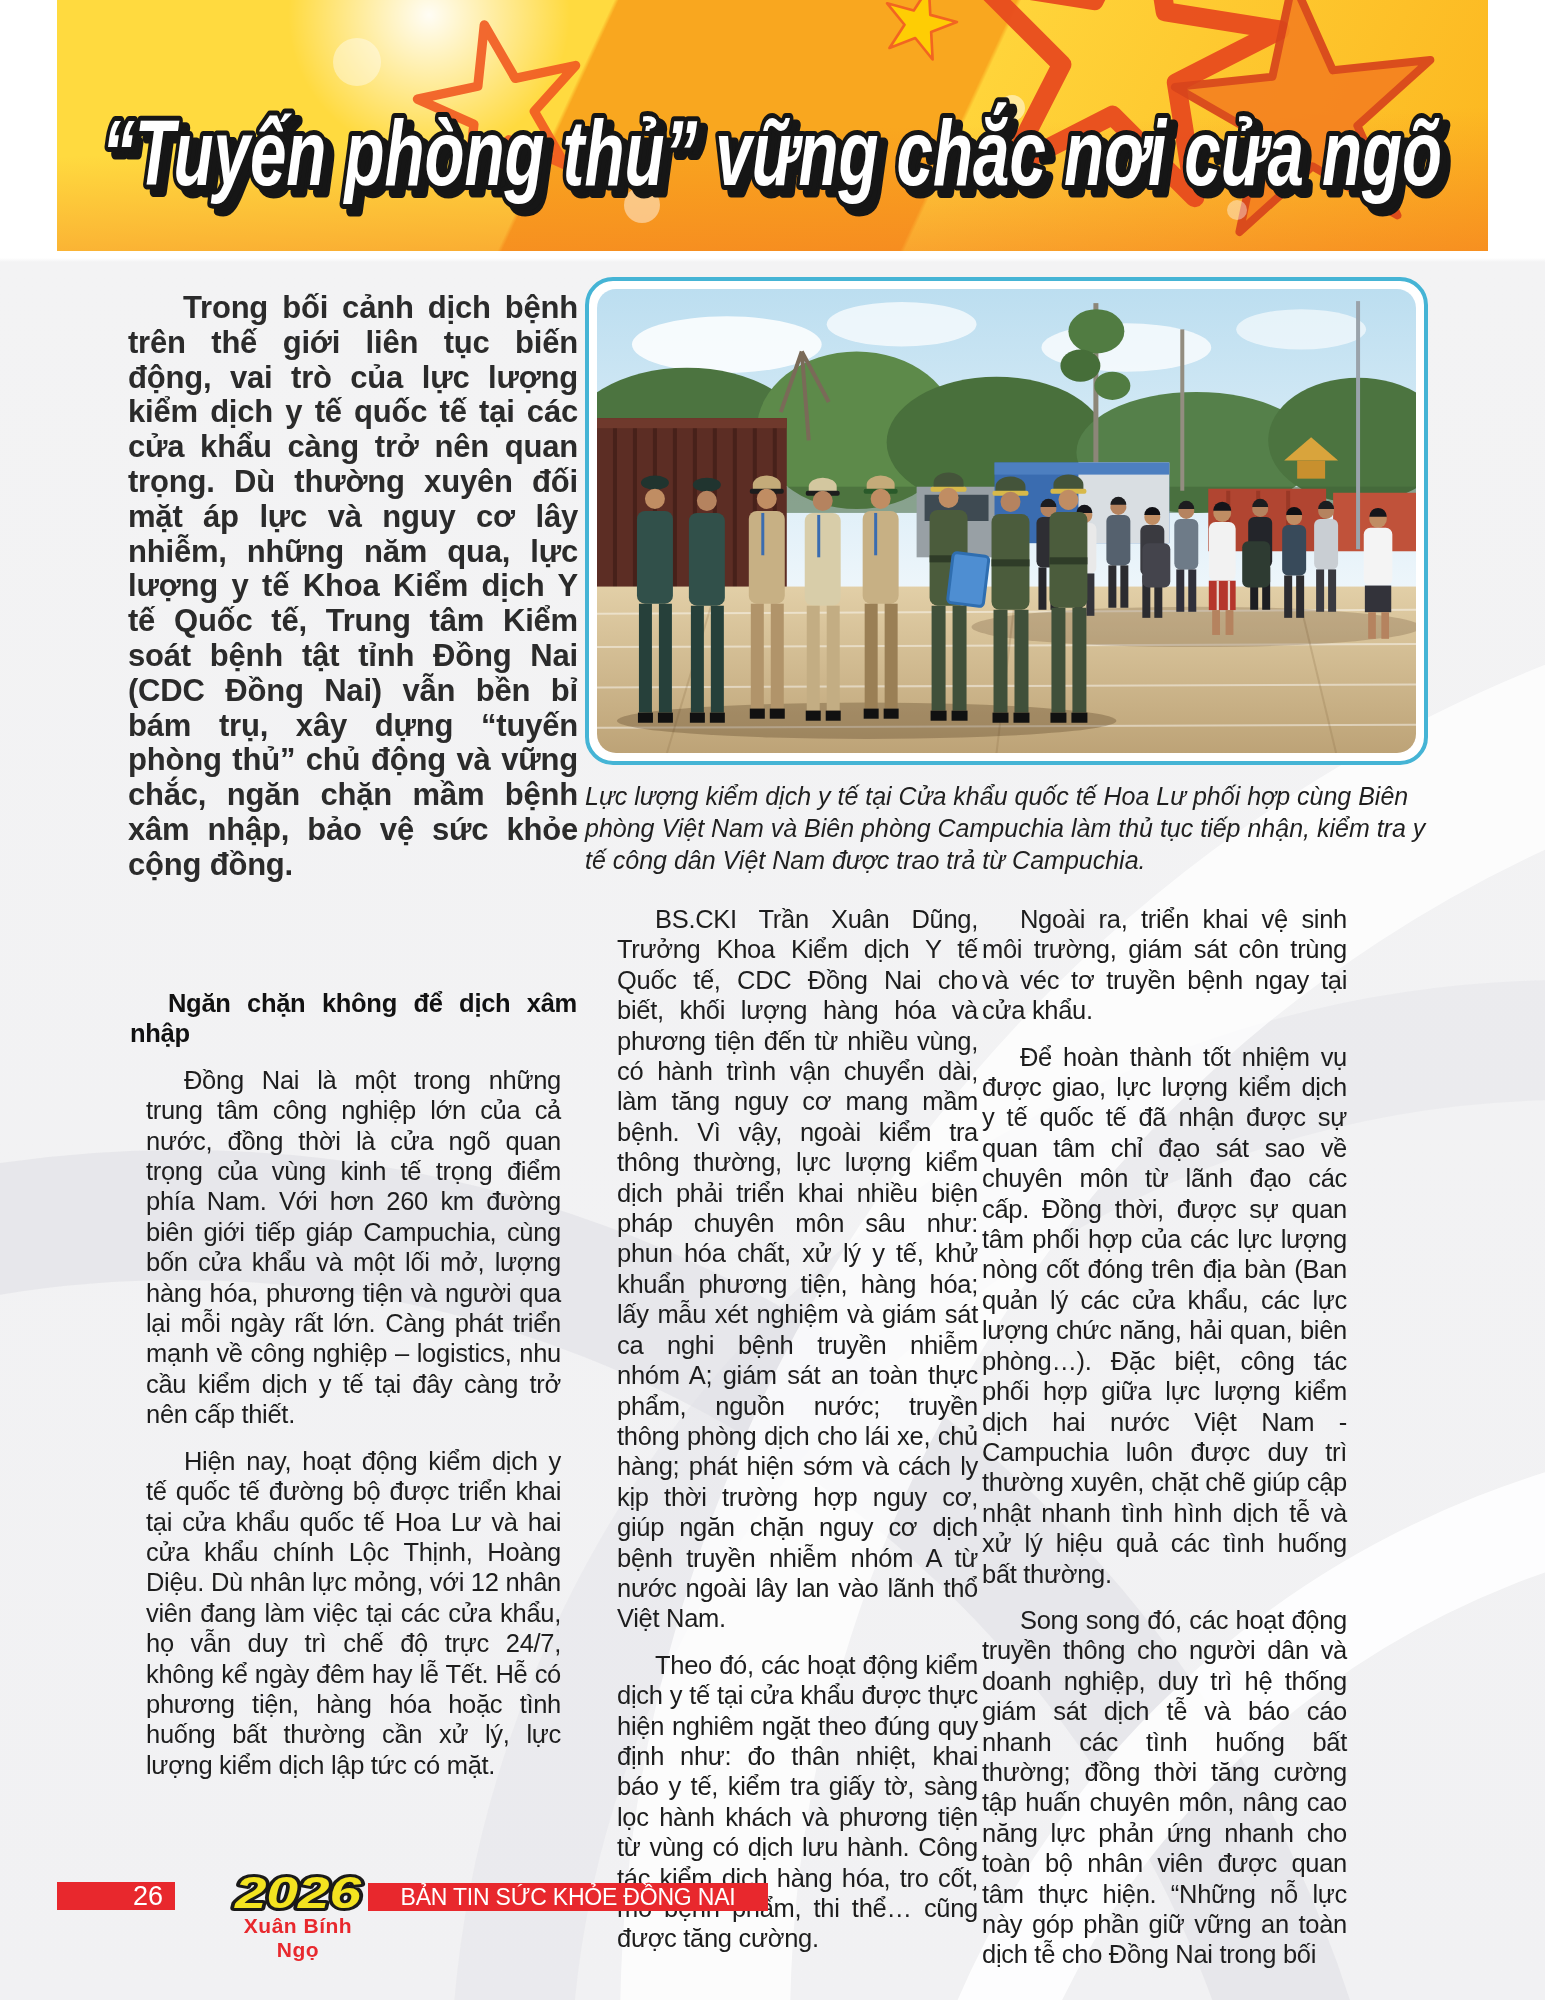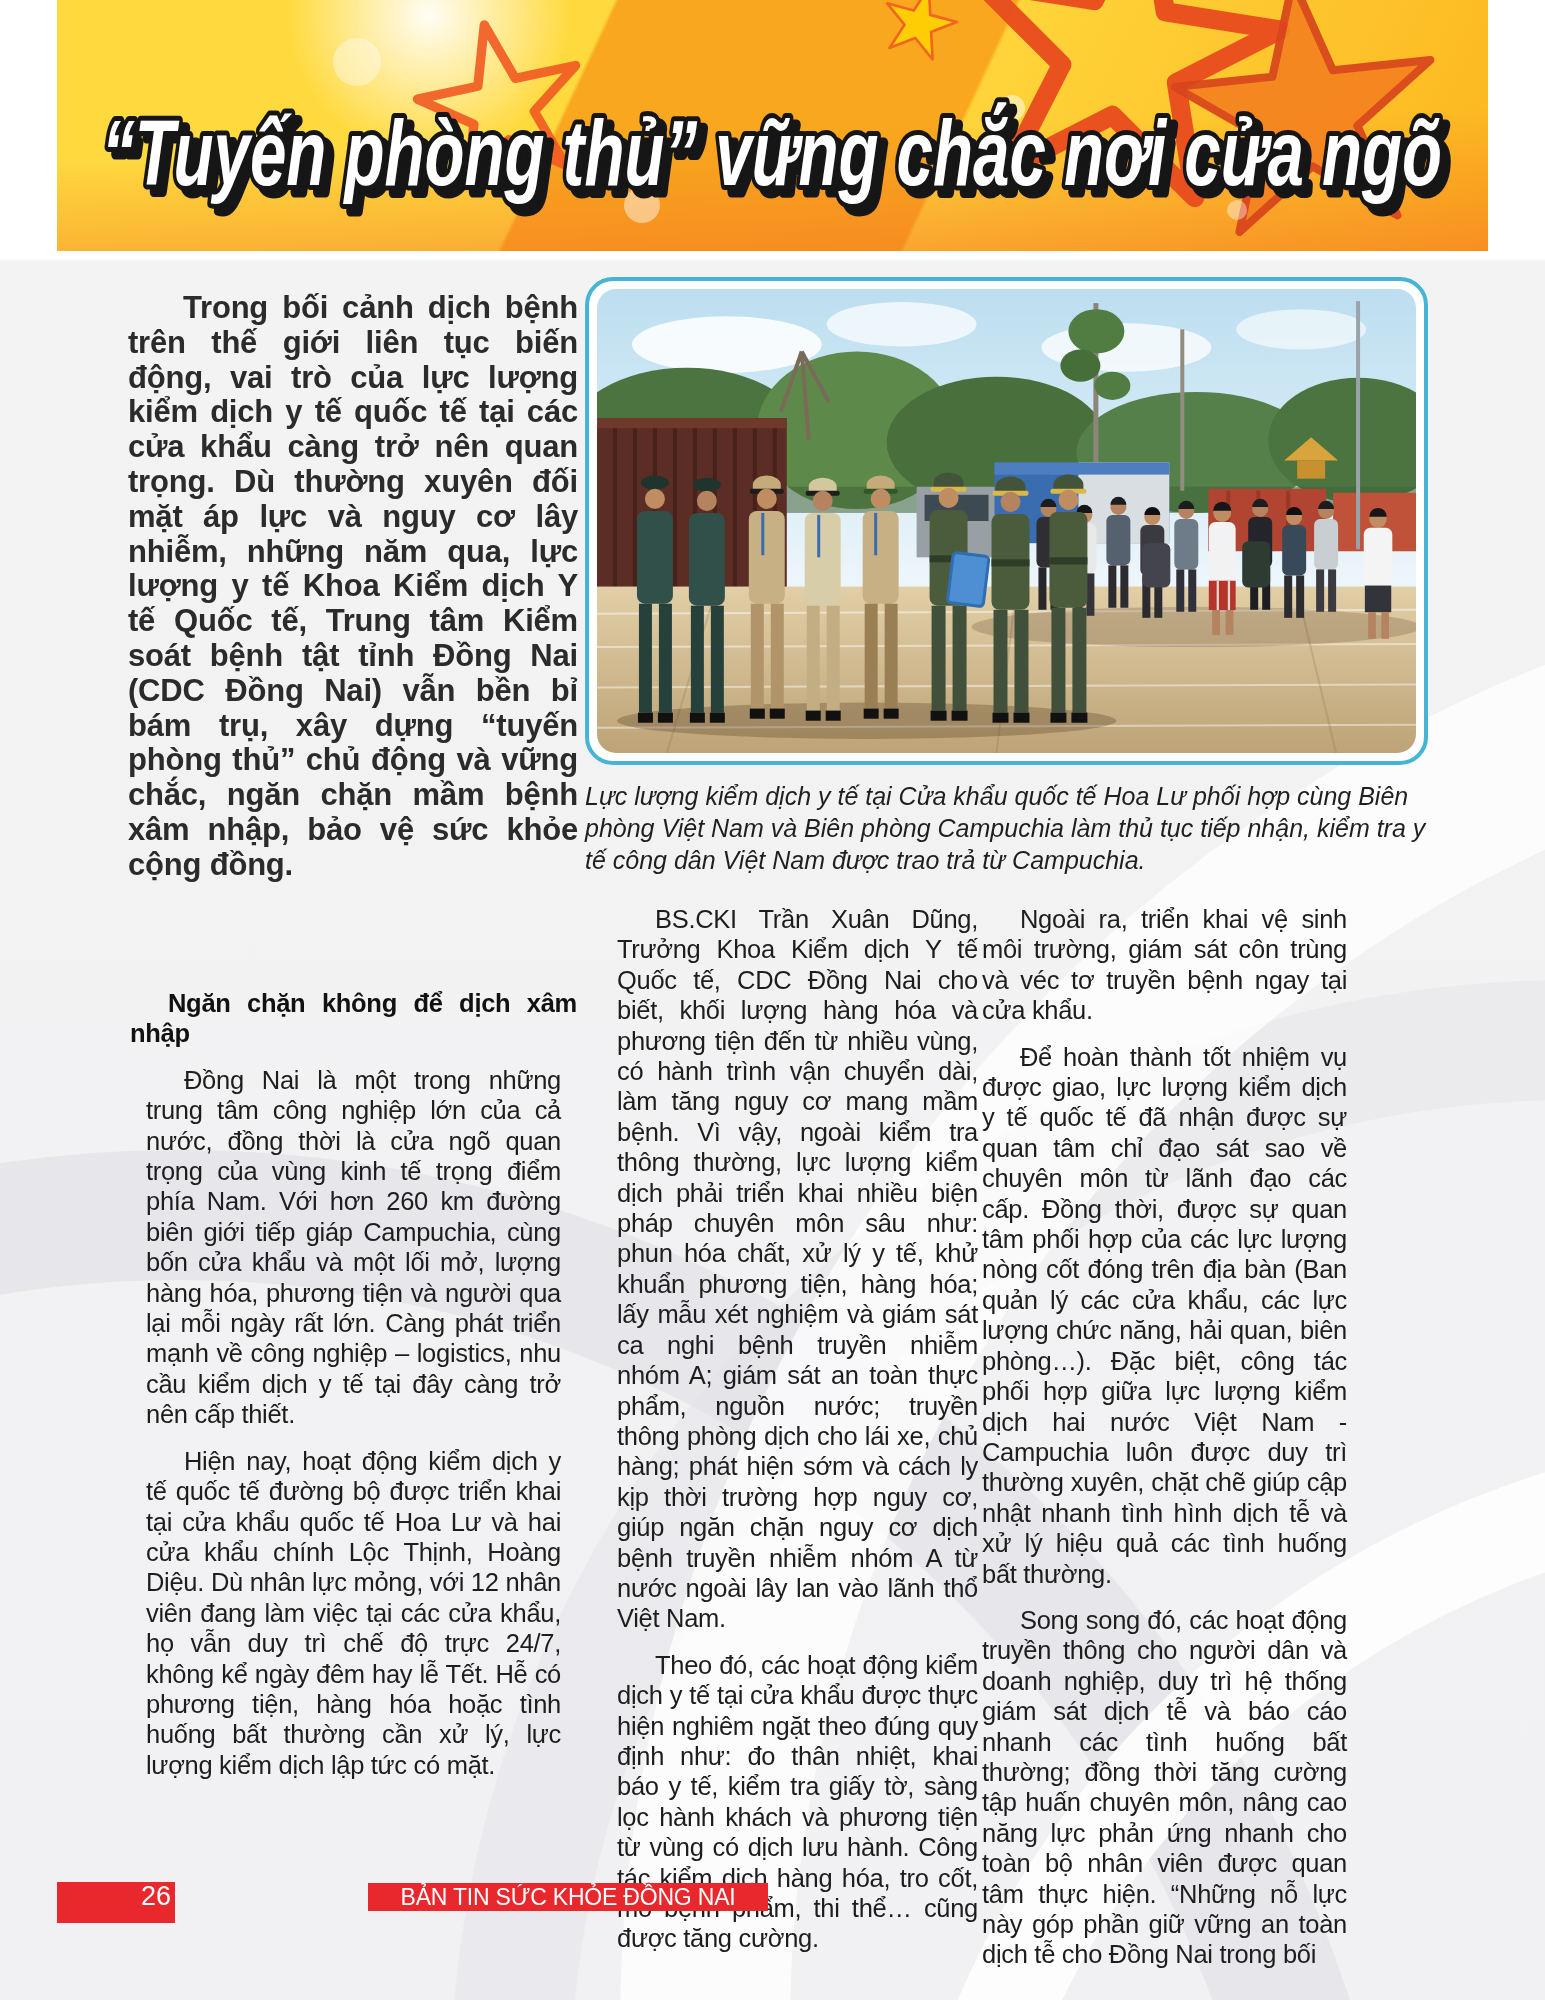--- a/index.html
+++ b/index.html
@@ -54,23 +54,23 @@
   
   .col{position:absolute;color:#1d1d1d;font-size:25.5px;line-height:30.4px;text-align:justify;letter-spacing:-0.3px;}
   .col p{margin:16px;text-indent:38px;}
   .col h3{margin:0;font-size:25.5px;line-height:30.4px;font-weight:bold;color:#111;text-indent:38px;}
   .col-left{left:130px;top:988px;width:447px;}
   .col-mid{left:601px;top:888px;width:393px;}
   .col-right{left:966px;top:888px;width:397px;}
 
   
   .page-bar{
-    position:absolute;left:57px;top:1882px;width:118px;height:41px;
+    position:absolute;left:57px;top:1882px;width:118px;height:28px;
     background:#e8282d;color:#ffffff;font-size:27px;line-height:29px;
-    text-align:right;padding-right:4px;box-sizing:border-box;
+    text-align:right;padding-right:12px;box-sizing:border-box;
   }
   .year-logo{position:absolute;left:230px;top:1870px;width:136px;text-align:center;}
   .year-logo svg{display:block;margin:0 auto;}
   .season{
     margin-top:-2px;color:#e8282d;font-weight:bold;font-size:21px;letter-spacing:0.5px;
   }
   .ribbon{
     position:absolute;left:368px;top:1883px;width:400px;height:28px;
     background:#e8282d;color:#ffffff;font-size:23px;line-height:28px;
     text-align:center;letter-spacing:-0.2px;
@@ -381,15 +381,21 @@
 
   <div class="col col-right">
     <p>Ngoài ra, triển khai vệ sinh môi trường, giám sát côn trùng và véc tơ truyền bệnh ngay tại cửa khẩu.</p>
     <p>Để hoàn thành tốt nhiệm vụ được giao, lực lượng kiểm dịch y tế quốc tế đã nhận được sự quan tâm chỉ đạo sát sao về chuyên môn từ lãnh đạo các cấp. Đồng thời, được sự quan tâm phối hợp của các lực lượng nòng cốt đóng trên địa bàn (Ban quản lý các cửa khẩu, các lực lượng chức năng, hải quan, biên phòng…). Đặc biệt, công tác phối hợp giữa lực lượng kiểm dịch hai nước Việt Nam - Campuchia luôn được duy trì thường xuyên, chặt chẽ giúp cập nhật nhanh tình hình dịch tễ và xử lý hiệu quả các tình huống bất thường.</p>
     <p>Song song đó, các hoạt động truyền thông cho người dân và doanh nghiệp, duy trì hệ thống giám sát dịch tễ và báo cáo nhanh các tình huống bất thường; đồng thời tăng cường tập huấn chuyên môn, nâng cao năng lực phản ứng nhanh cho toàn bộ nhân viên được quan tâm thực hiện. “Những nỗ lực này góp phần giữ vững an toàn dịch tễ cho Đồng Nai trong bối</p>
   </div>
 
   <div class="page-bar">
     <span>26</span>
   </div>
+  <div class="year-logo">
+    <svg width="136" height="46" viewBox="0 0 136 46">
+      <text x="68" y="38" text-anchor="middle" font-size="44" font-weight="bold" font-style="italic" font-family="Liberation Sans, sans-serif" textLength="126" lengthAdjust="spacingAndGlyphs" fill="#f3e320" stroke="#1a1a1a" stroke-width="6" stroke-linejoin="round" paint-order="stroke">2026</text>
+    </svg>
+    <div class="season">Xuân Bính Ngọ</div>
+  </div>
   <div class="ribbon">BẢN TIN SỨC KHỎE ĐỒNG NAI</div>
 
 </div>
 
 </body></html>

